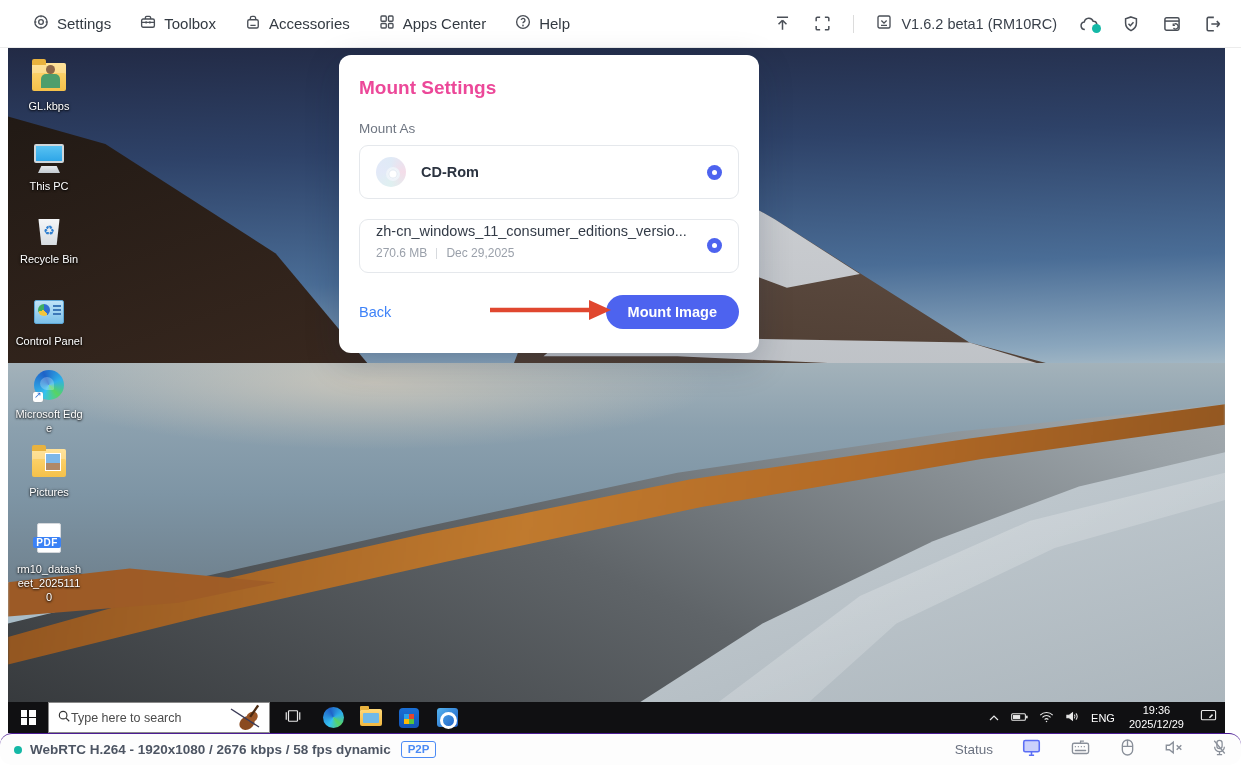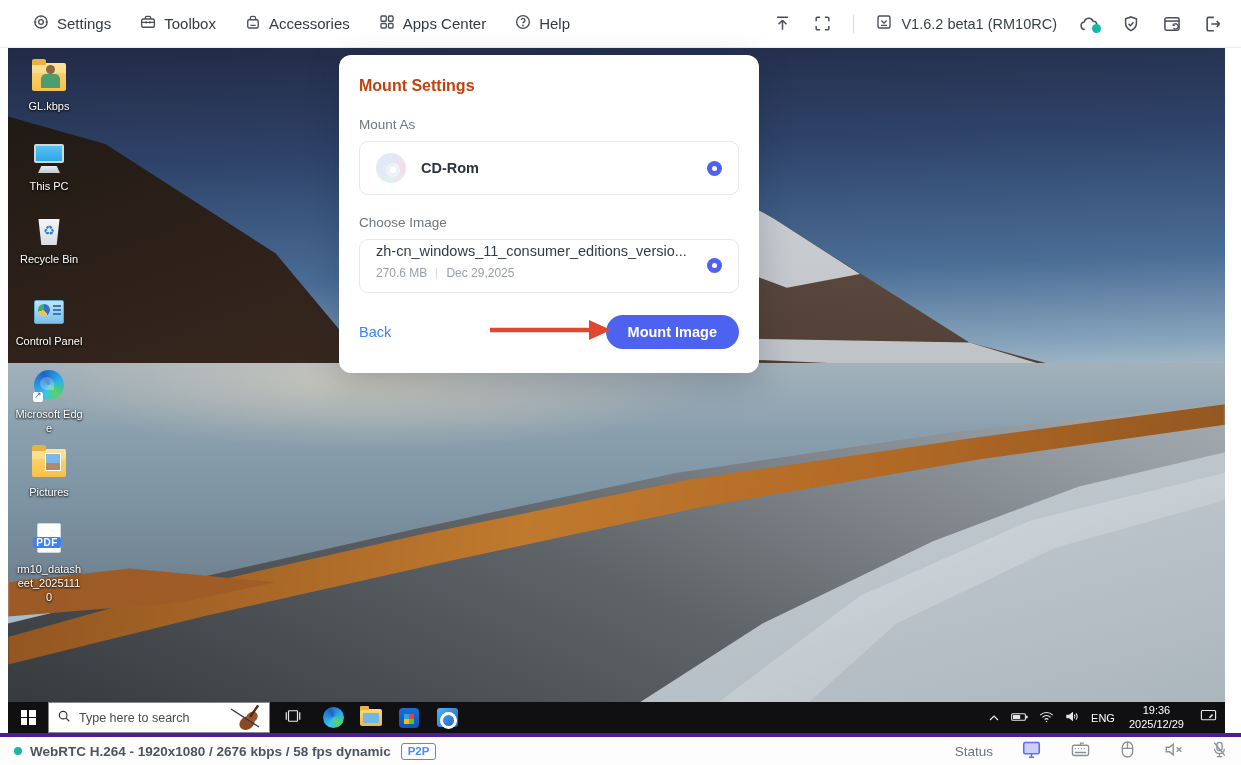--- a/index.html
+++ b/index.html
@@ -122,21 +122,21 @@
   .pict-photo { position:absolute; left:16px; top:9px; width:16px; height:18px; background:linear-gradient(180deg,#7db7e8 55%,#b08968 55%); border:1px solid #fff; }
   .pdf-page { position:absolute; left:8px; top:2px; width:24px; height:30px; background:#fff; border:1px solid #d5d8dc; border-radius:2px; }
   .pdf-band { position:absolute; left:4px; top:16px; width:28px; height:11px; background:#3b82f6; border-radius:2px; color:#fff; font-size:10px; font-weight:bold; line-height:11px; text-align:center; letter-spacing:.5px; }
 
   
   .modal {
     position:absolute; left:339px; top:55px; width:420px; z-index:60;
     background:#fff; border-radius:12px; box-shadow:0 10px 34px rgba(20,30,60,.22);
     padding:22px 20px 24px 20px;
   }
-  .modal-title { font-size:16px; font-weight:700; color:#c2410c; margin-bottom:22px; }
+  .modal-title { font-size:19px; font-weight:700; color:#ec4899; margin-bottom:22px; }
   .field-label { font-size:13.5px; color:#6f7682; margin-bottom:9px; }
   .opt-card {
     border:1px solid #e5e8ec; border-radius:9px; padding:11px 16px;
     display:flex; align-items:center; margin-bottom:20px; background:#fff;
   }
   .disc {
     width:30px; height:30px; border-radius:50%; margin-right:15px; position:relative;
     background:conic-gradient(#dfeaf6,#f4dde9 25%,#dff0f0 50%,#e3e9f8 75%,#dfeaf6);
   }
   .disc:after { content:""; position:absolute; left:10px; top:10px; width:10px; height:10px; border-radius:50%; background:#fff; box-shadow:0 0 0 1.5px #e7edf4 inset; border:2px solid #eef3f9; }
@@ -163,21 +163,21 @@
   
   .taskbar {
     position:absolute; left:0; right:0; bottom:0; height:31px; background:#101012;
     display:flex; align-items:center; z-index:10;
   }
   .start-btn { width:40px; height:31px; display:flex; align-items:center; justify-content:center; }
   .win-logo { width:15px; height:15px; display:grid; grid-template-columns:1fr 1fr; grid-template-rows:1fr 1fr; gap:1.5px; }
   .win-logo span { background:#fdfdfd; }
   .search-box {
     width:222px; height:31px; background:#fff; border:1px solid #8a8a8a;
-    display:flex; align-items:center; padding:14px 8px; gap:8px; position:relative;
+    display:flex; align-items:center; padding:14px 8px; gap:0; position:relative;
   }
   .search-text { font-size:12.5px; color:#4b4b4b; white-space:nowrap; }
   .violin { position:absolute; right:4px; top:-2px; }
   .tv-icon { margin:0 12px 0 14px; }
   .tb-app { width:38px; height:31px; display:flex; align-items:center; justify-content:center; }
   .edge-sm { width:21px; height:21px; border-radius:50%; background:conic-gradient(from 210deg,#35c1f1,#1f63c8 35%,#2fb0e8 60%,#57d463 80%,#35c1f1); }
   .folder-sm { width:22px; height:17px; border-radius:2px; background:linear-gradient(180deg,#ffd978,#f0b73f); position:relative; }
   .folder-sm:before { content:""; position:absolute; top:-3px; left:0; width:9px; height:4px; background:#e8b23e; border-radius:1px 1px 0 0; }
   .folder-sm:after { content:""; position:absolute; top:4px; left:3px; width:16px; height:10px; background:#6fb9e8; border-radius:1px; }
   .store-sm { width:20px; height:20px; border-radius:4px; background:linear-gradient(180deg,#1a6fd4,#1254b8); position:relative; }
@@ -185,21 +185,21 @@
   .outlook-sm { width:21px; height:19px; border-radius:3px; background:linear-gradient(135deg,#54b4f0,#1f5ec4); position:relative; }
   .outlook-sm:after { content:""; position:absolute; left:3px; top:4px; width:11px; height:11px; border-radius:50%; border:3px solid #fff; }
   .tray { margin-left:auto; display:flex; align-items:center; gap:11px; padding-right:8px; }
   .tray-txt { color:#fff; font-size:11px; }
   .clock { color:#fff; font-size:11px; text-align:center; line-height:1.25; margin:0 3px; }
   .ac-icon { margin-left:2px; }
 
   
   .statusbar {
     position:absolute; left:0; right:0; bottom:0; height:32px; background:#fdfdfd;
-    display:flex; align-items:center; padding:0 14px; z-index:50; border-top:4px solid #4c1d95;
+    display:flex; align-items:center; padding:0 14px; z-index:50; border-top:1px solid #4c1d95;border-radius:12px;
   }
   .live-dot { width:8px; height:8px; border-radius:50%; background:var(--online); margin-right:8px; }
   .stream-text { font-size:13.5px; color:#4d5563; font-weight:600; }
   .p2p-badge {
     margin-left:10px; font-size:11.5px; color:#4c8bf5; border:1px solid #4c8bf5;
     border-radius:3px; padding:1px 6px 2px; font-weight:600;
   }
   .status-right { margin-left:auto; display:flex; align-items:center; gap:28px; }
   .status-label { font-size:13.5px; color:#6b7280; }
 </style>
@@ -432,21 +432,20 @@
 <div class="modal">
   <div class="modal-title">Mount Settings</div>
 
   <div class="field-label">Mount As</div>
   <div class="opt-card">
     <div class="disc"></div>
     <div class="opt-title">CD-Rom</div>
     <div class="radio"></div>
   </div>
 
-  <div class="field-label">Choose Image</div>
   <div class="opt-card file-card">
     <div class="file-row1">
       <div class="file-name">zh-cn_windows_11_consumer_editions_versio...</div>
     </div>
     <div class="file-meta">
       <span>270.6 MB</span>
       <span class="meta-sep"></span>
       <span>Dec 29,2025</span>
     </div>
     <div class="radio"></div>

